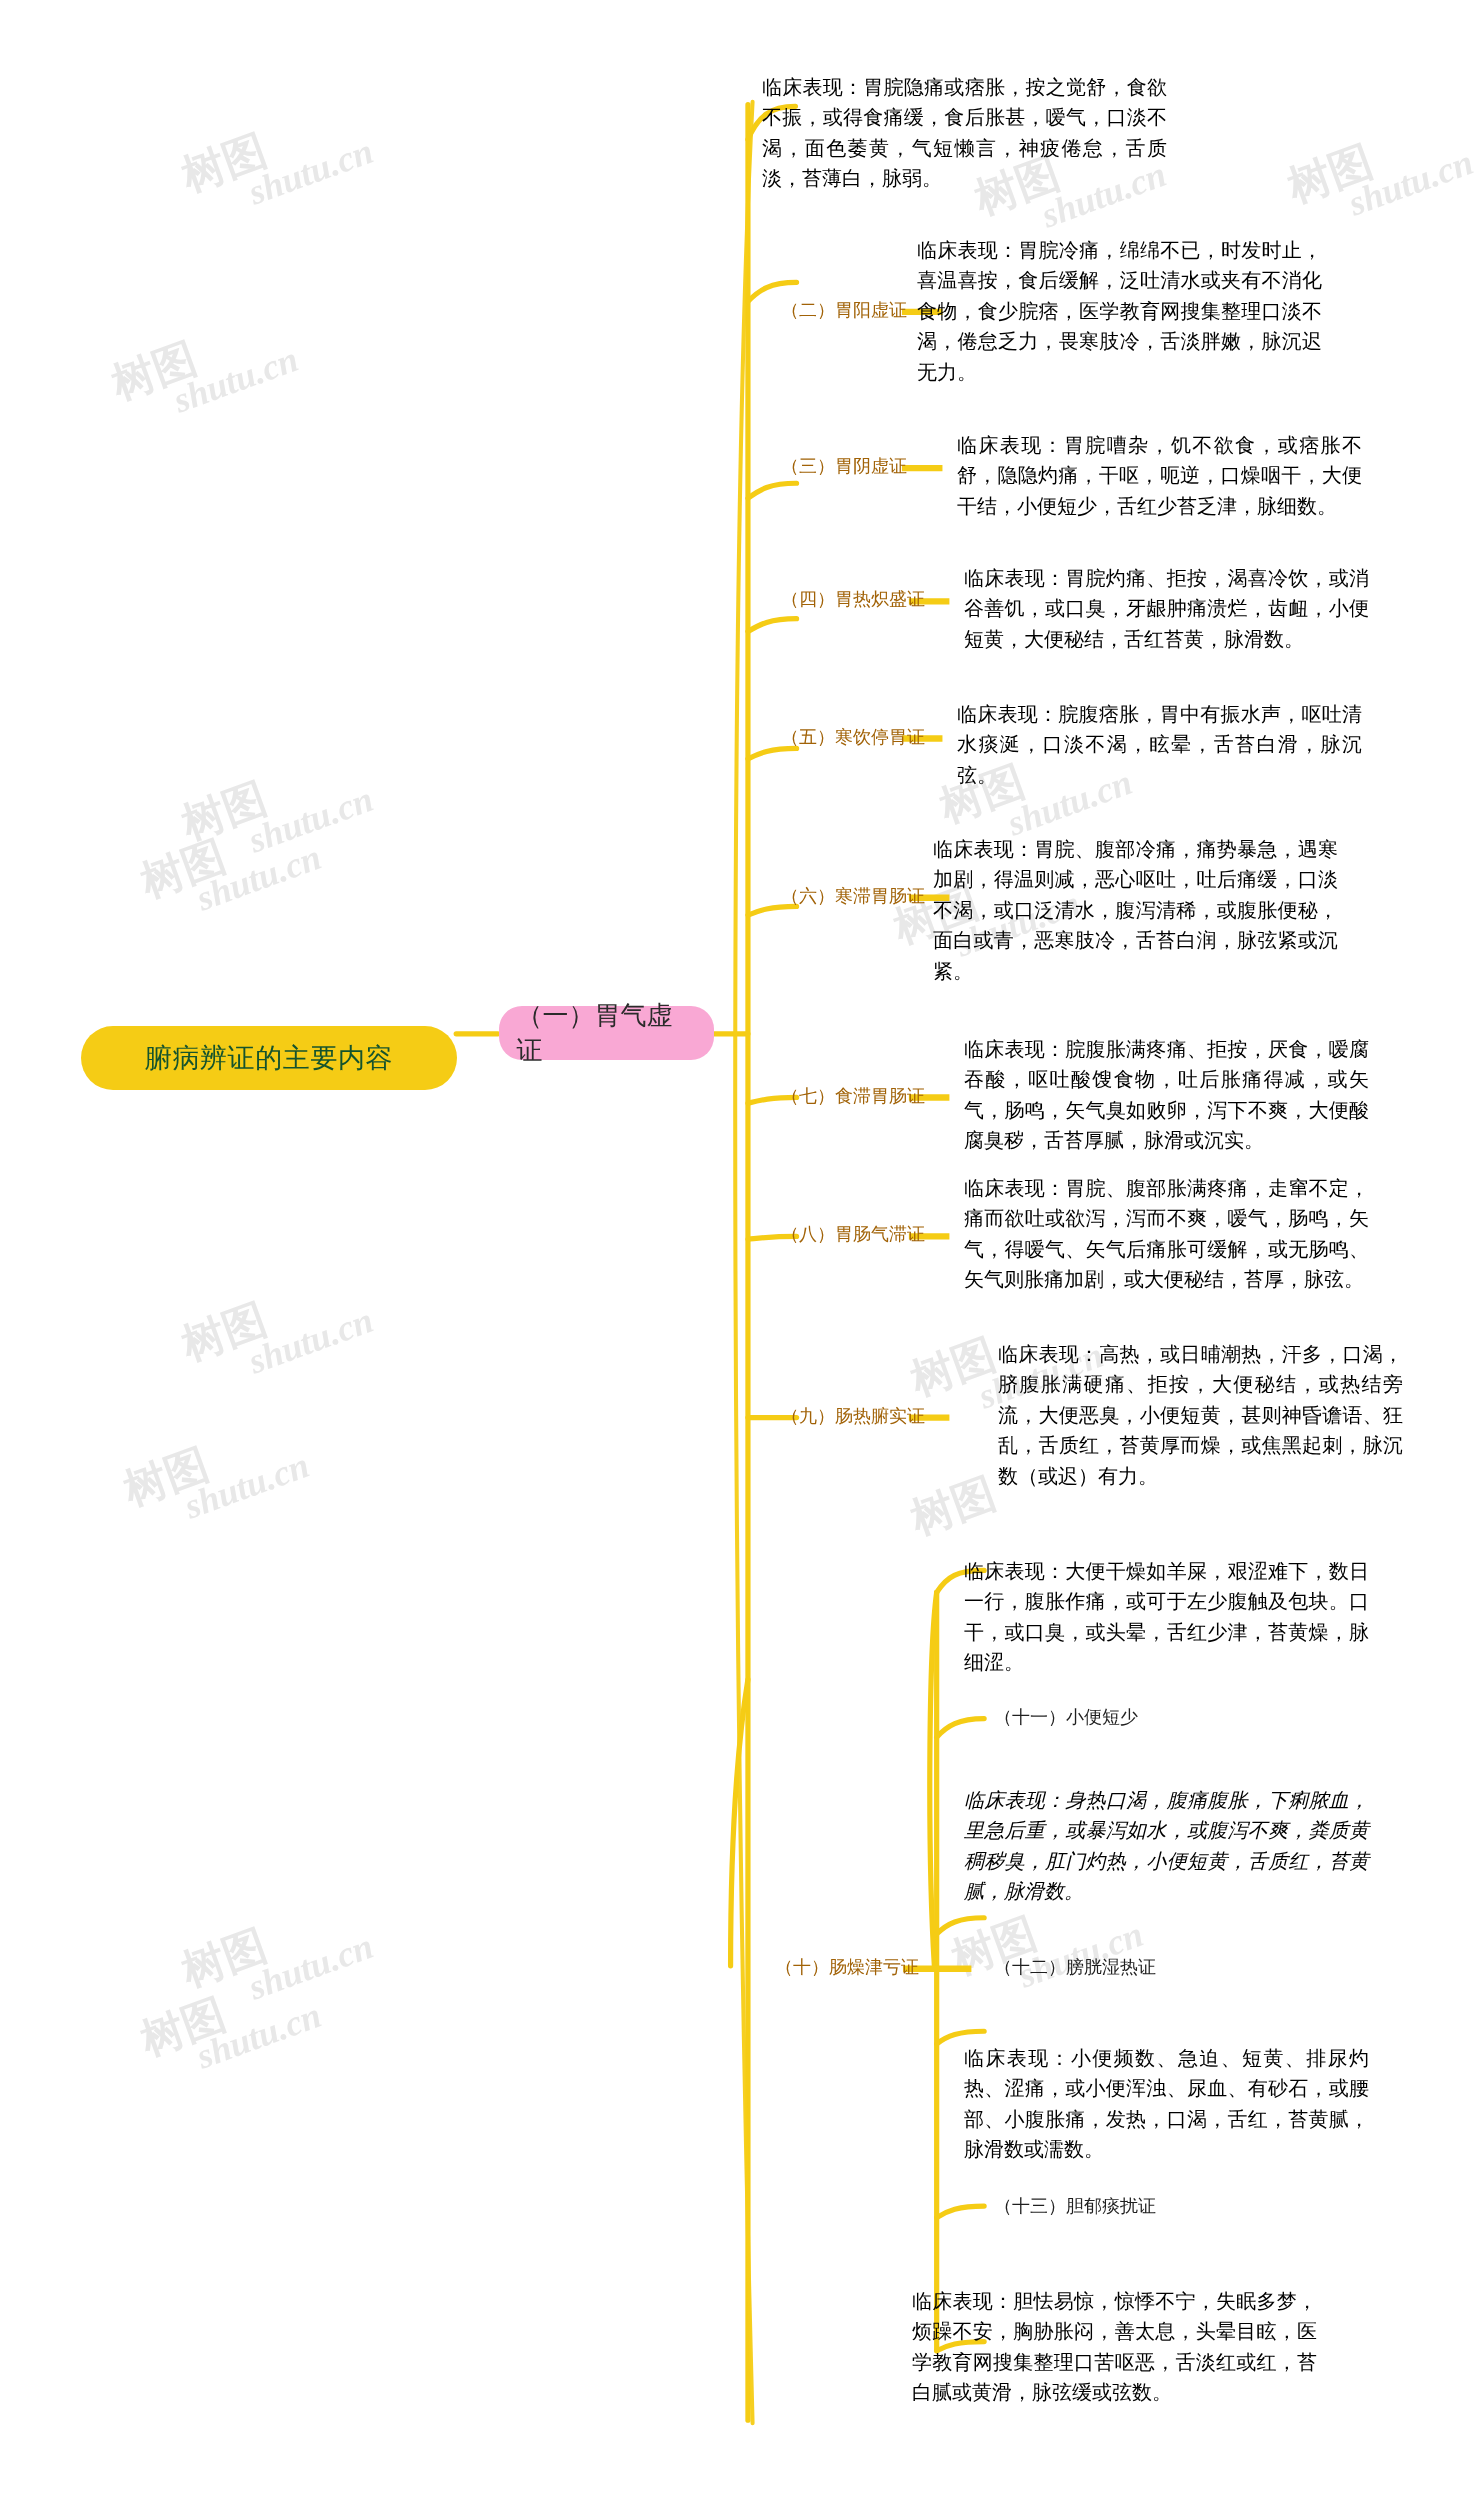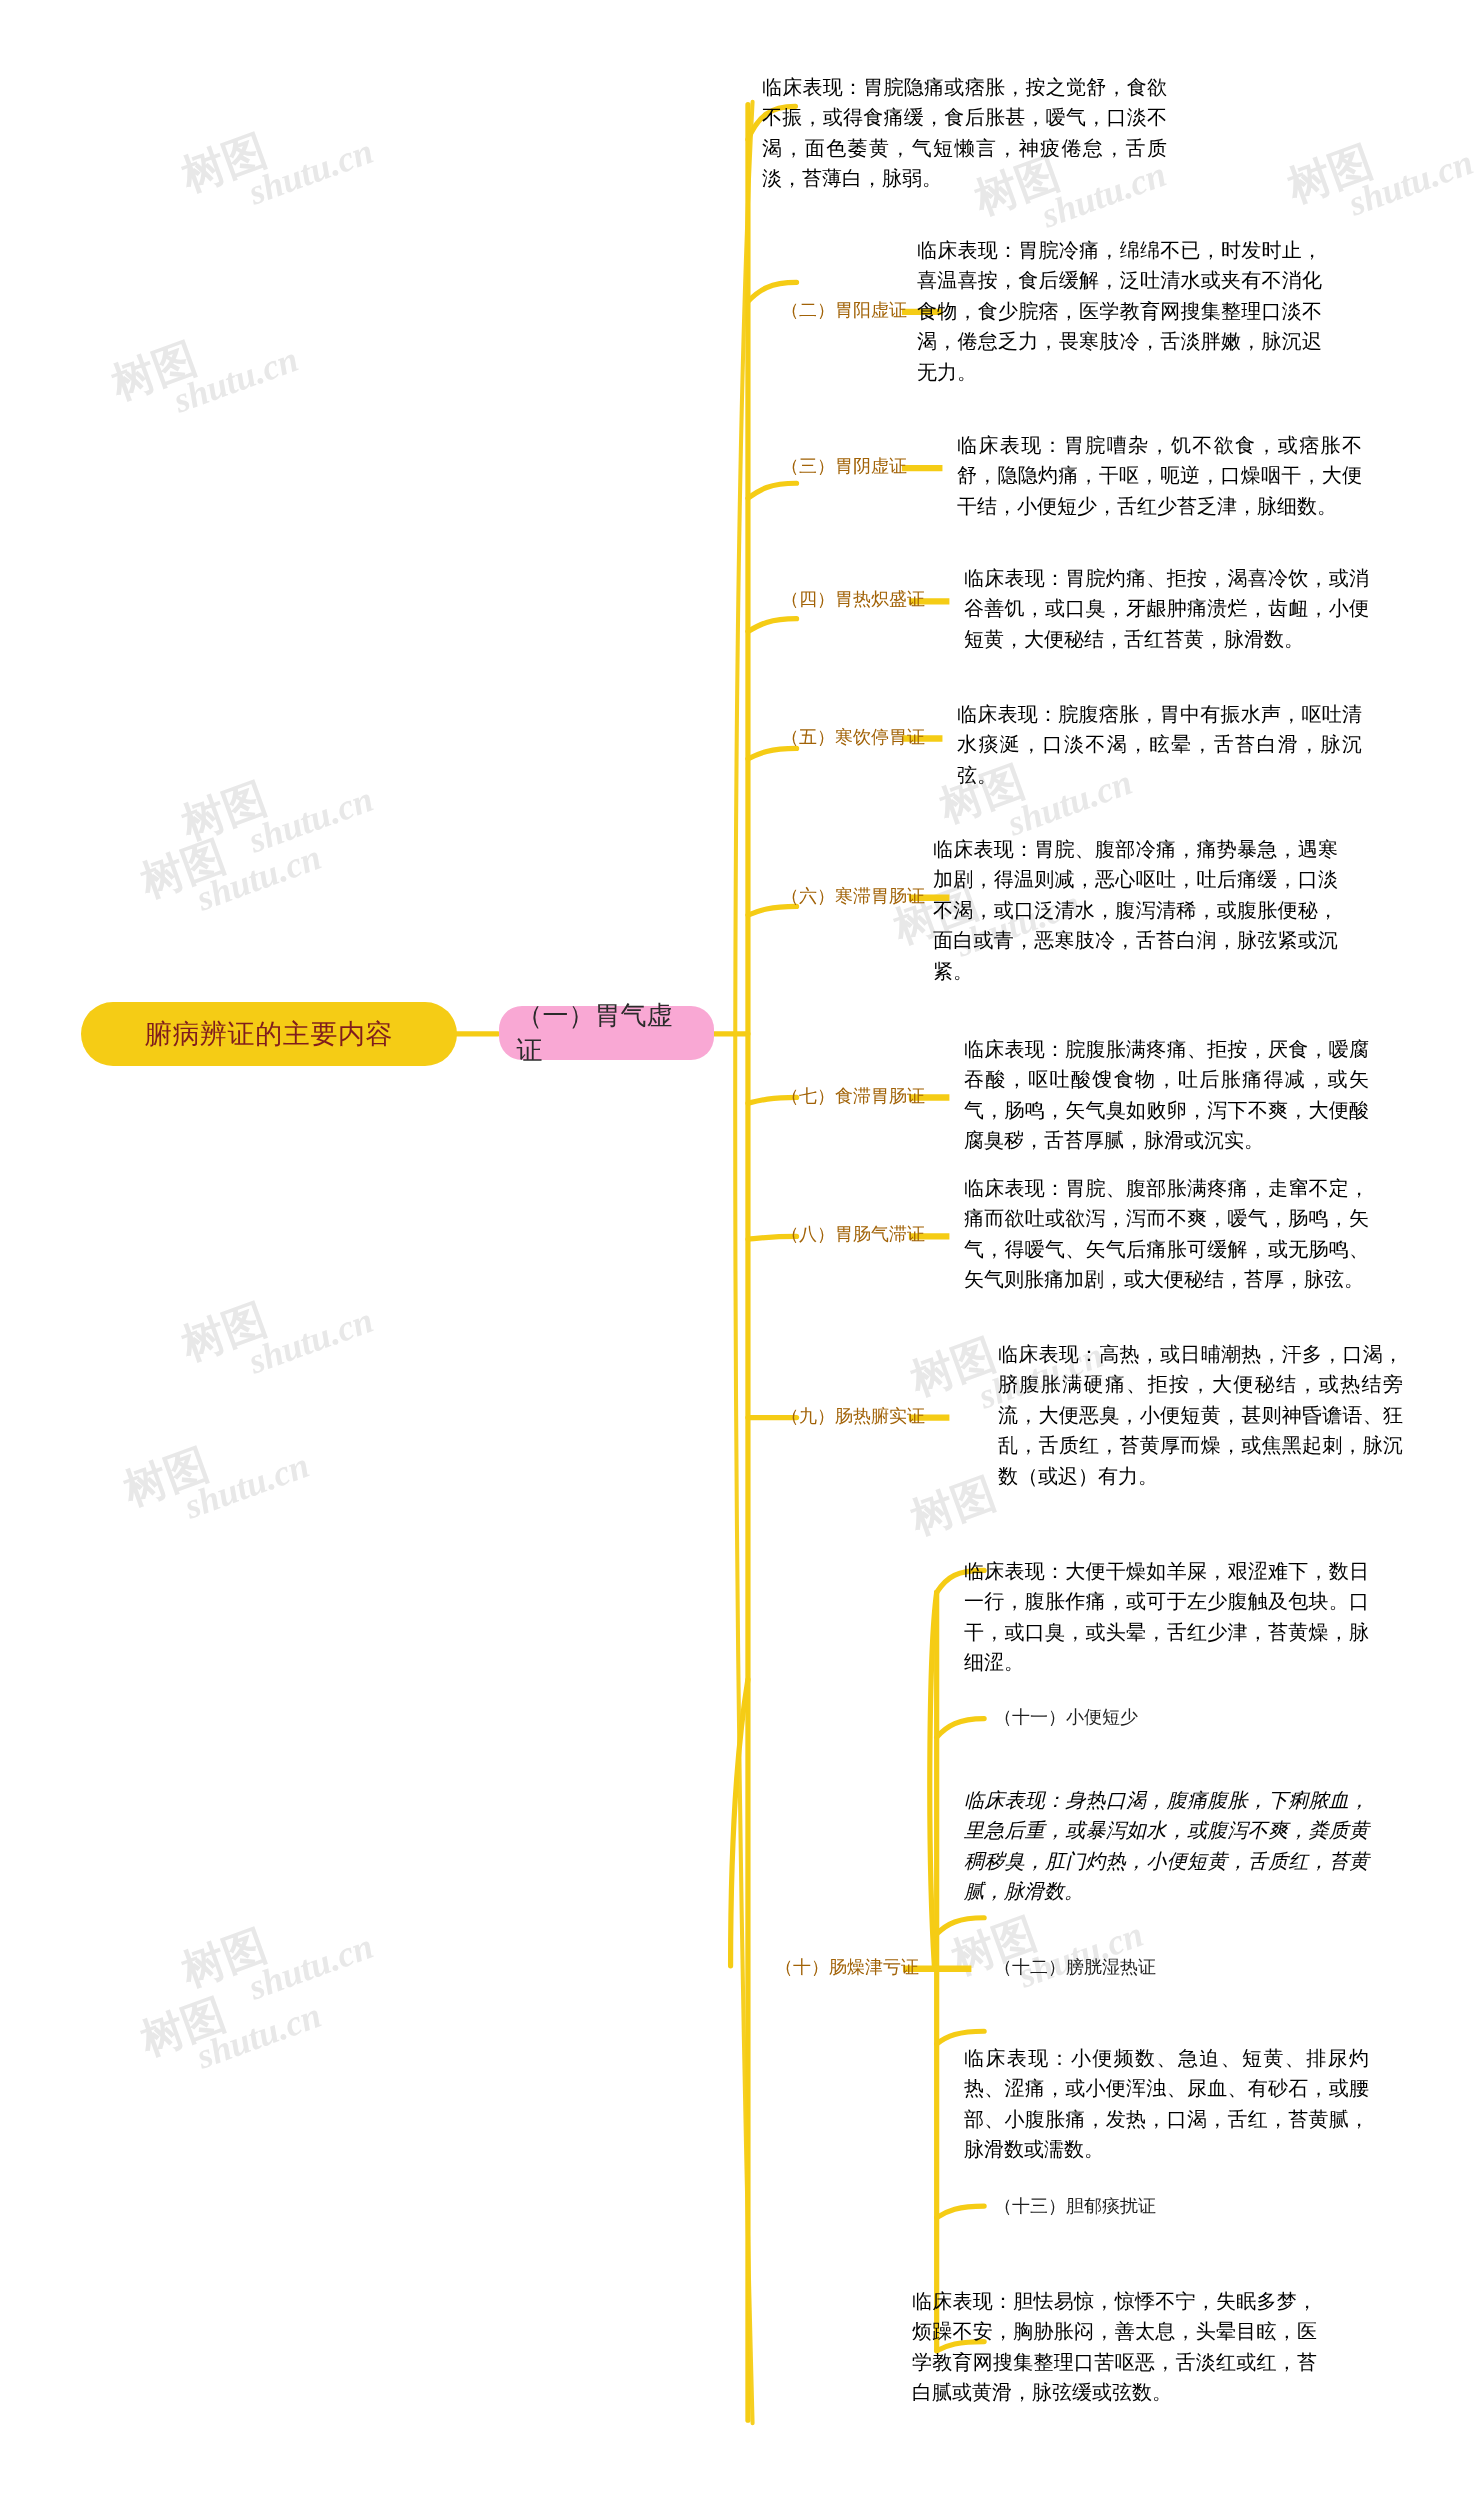--- a/index.html
+++ b/index.html
@@ -21,24 +21,25 @@
 
   
   #links{position:absolute;left:0;top:0;width:1482px;height:2500px;pointer-events:none;}
 
   
   .root-node{
     position:absolute;
     background:#F5CC15;
     border-radius:35px;
     display:flex;align-items:center;justify-content:center;
-    color:#7f1d1d;
+    color:#14532d;
     font-size:27px;letter-spacing:0.6px;font-weight:400;
     padding:0 19.7px;
     box-sizing:border-box;
+    margin-top:24px;
   }
 
   
   .l2-node{
     position:absolute;
     background:#f9a8d4;
     border-radius:23px;
     display:flex;align-items:center;justify-content:center;
     color:#2b2b2b;
     font-size:26px;font-weight:400;

